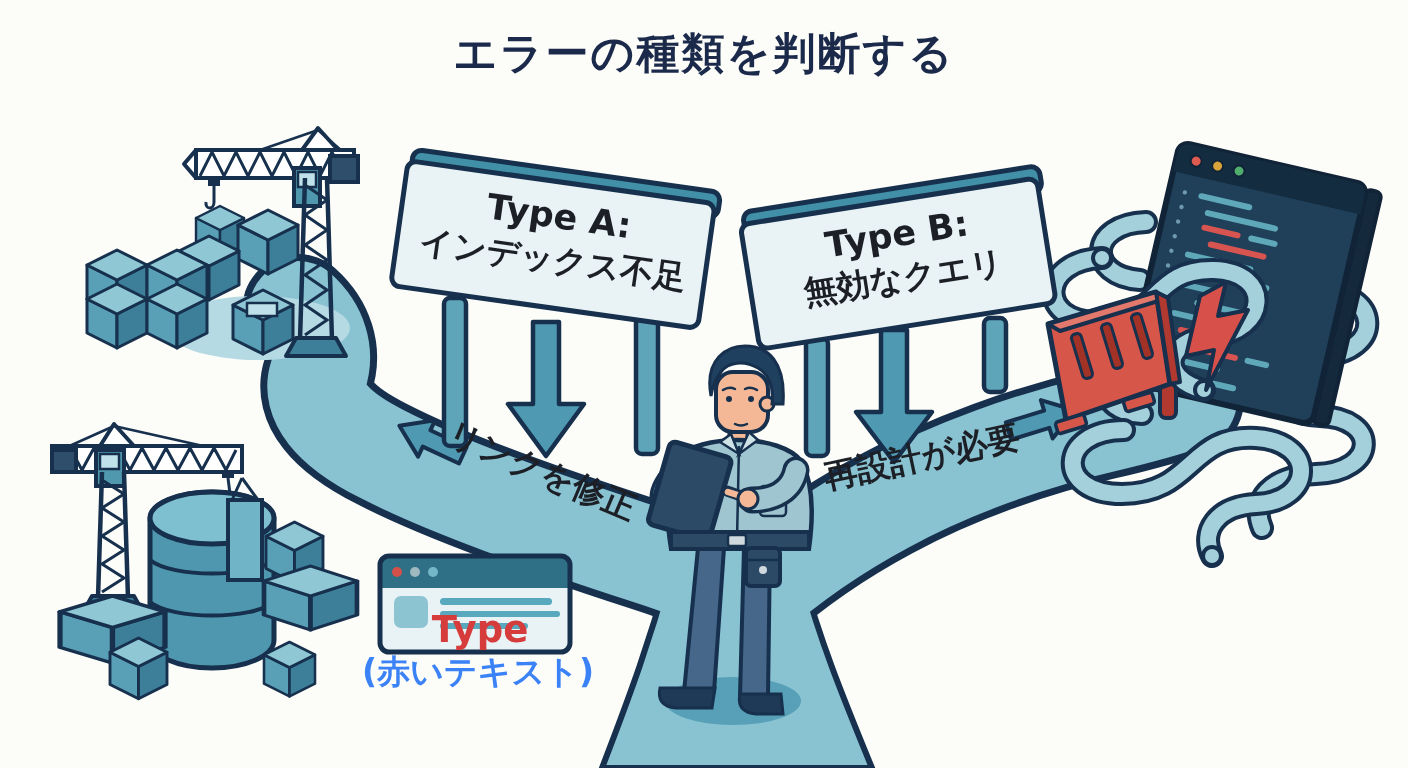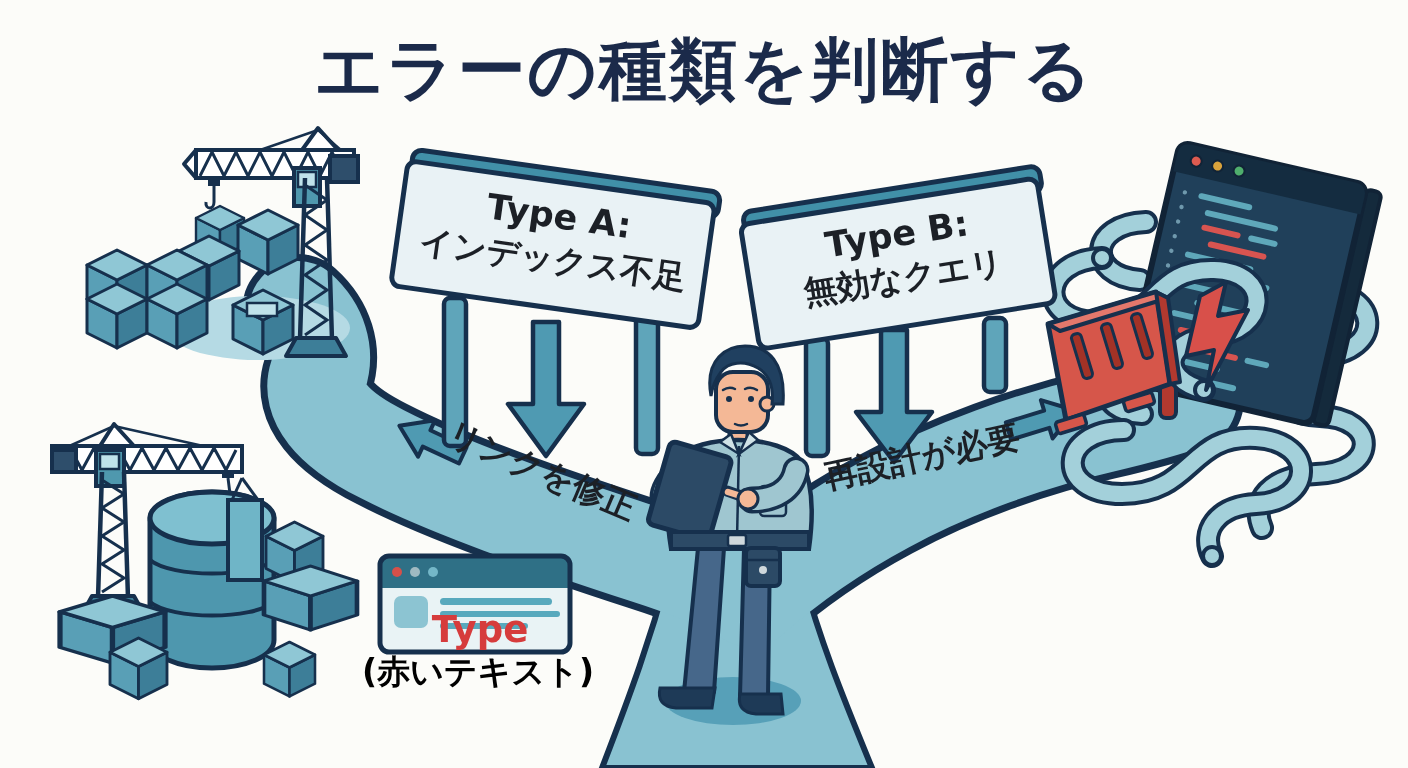--- a/index.html
+++ b/index.html
@@ -3,30 +3,30 @@
 <meta charset="utf-8">
 <style>
   html,body{margin:0;padding:0;background:#e8e8e8;}
   #stage{
     position:relative;width:1408px;height:768px;overflow:hidden;
     background:#fcfcf9;
     font-family:"DejaVu Sans","Liberation Sans",sans-serif;
   }
   #scene-svg{position:absolute;left:0;top:0;width:1408px;height:768px;}
   .txt{position:absolute;font-weight:800;color:#1c2026;text-align:center;line-height:1.28;pointer-events:none;}
-  #title{left:0;top:26px;width:1408px;font-size:68px;color:#1b2a4a;letter-spacing:2px;}
+  #title{left:0;top:26px;width:1408px;font-size:43px;color:#1b2a4a;letter-spacing:2px;}
   .sign-text{width:340px;}
   .sign-text .l1{display:block;font-size:35px;}
   .sign-text .l2{display:block;font-size:33px;}
   #signA-text{left:386px;top:194px;transform:rotate(8deg);}
   #signB-text{left:730px;top:212px;transform:rotate(-9deg);}
   #label-left{left:402px;top:450px;width:280px;transform:rotate(23deg);font-size:33px;}
   #label-right{left:782px;top:436px;width:280px;transform:rotate(-12deg);font-size:33px;}
   #error-text{left:400px;top:606px;width:160px;font-size:37px;color:#d63c3c;}
-  #error-caption{left:347px;top:651px;width:262px;font-size:33px;color:#000000;}
+  #error-caption{left:347px;top:651px;width:262px;font-size:33px;color:#3b82f6;}
 </style>
 </head>
 <body>
 
 <div id="stage">
 
 <svg id="scene-svg" viewBox="0 0 1408 768">
   <defs>
     <g id="cube">
       <polygon points="0,15 30,30 30,64 0,49" fill="#599fb6" stroke="#16304d" stroke-width="3" stroke-linejoin="round"></polygon>

